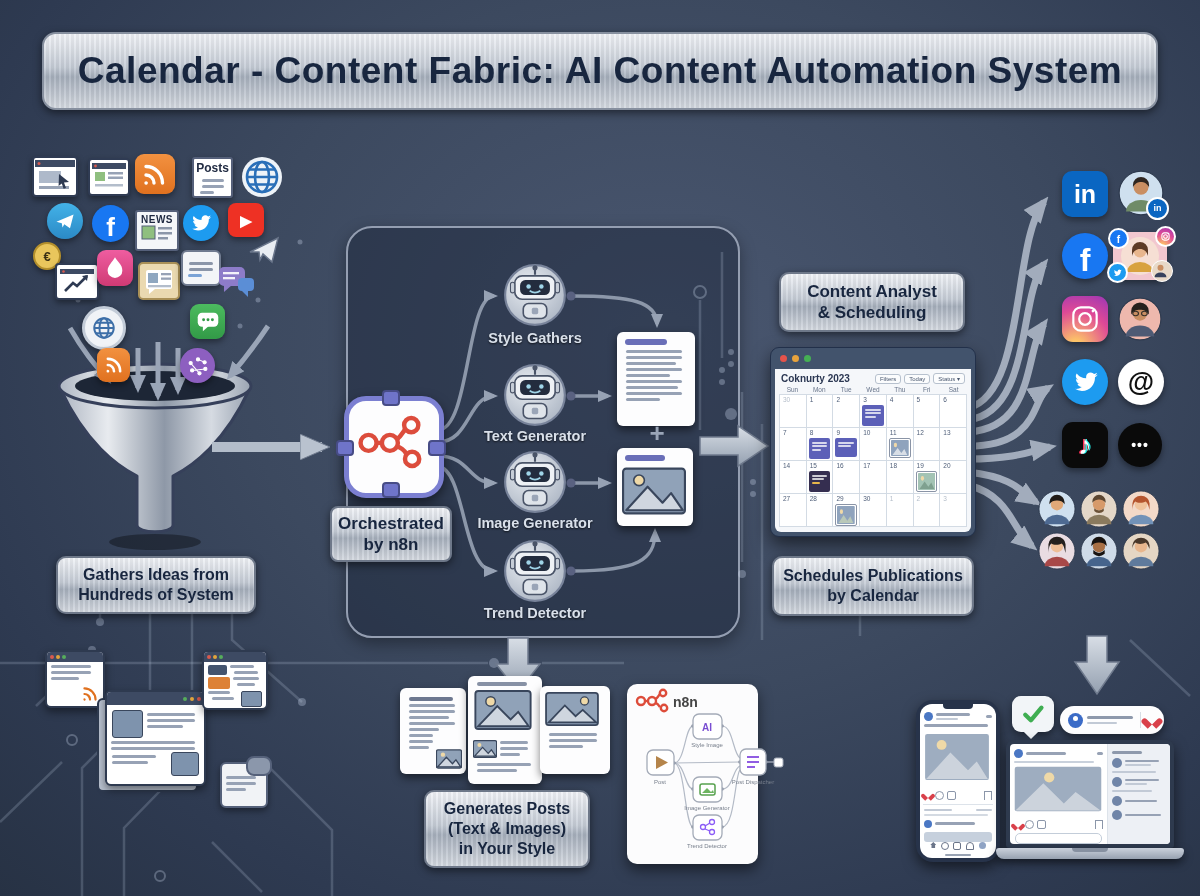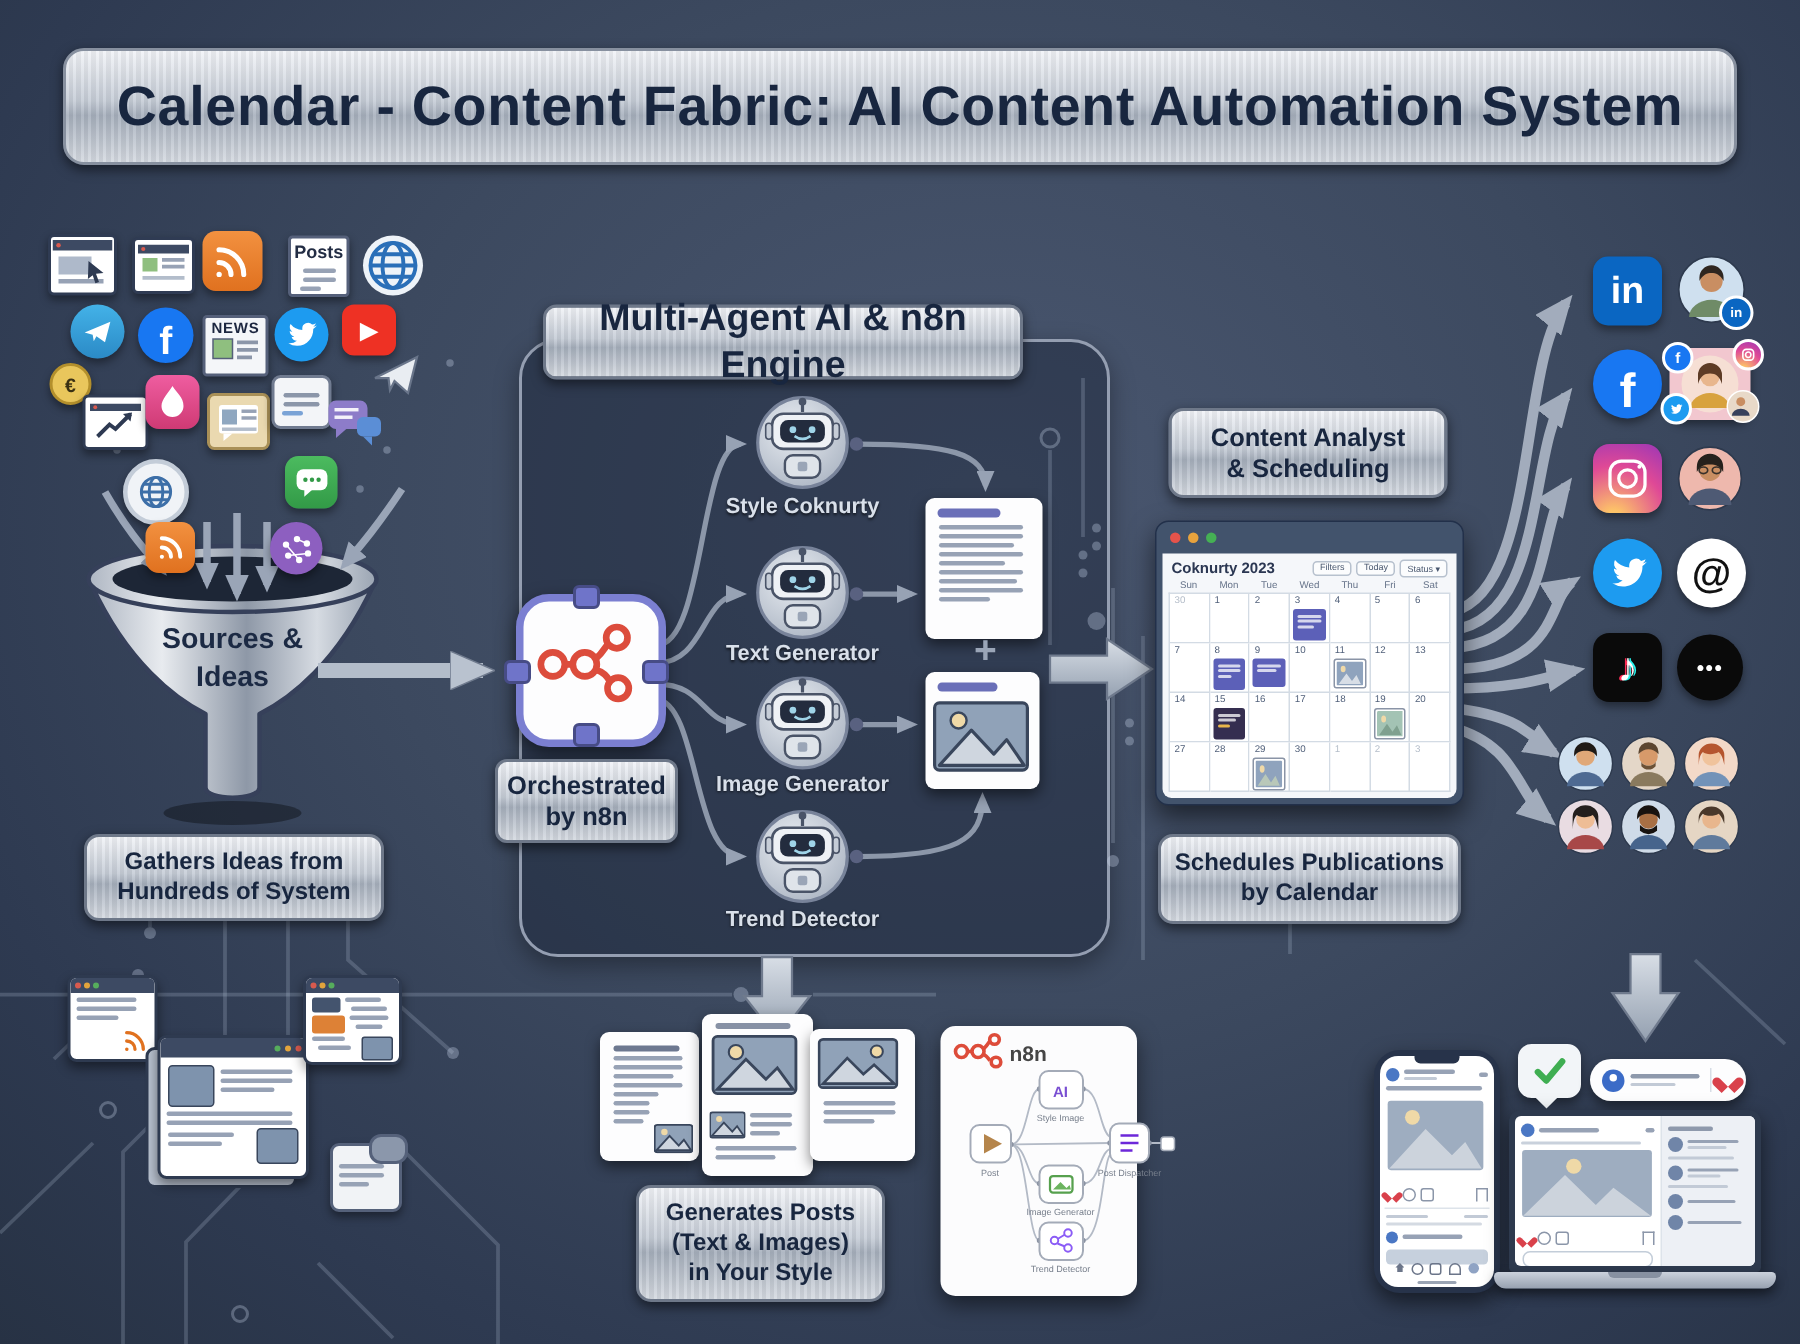--- a/index.html
+++ b/index.html
@@ -62,24 +62,20 @@
         <stop offset=".55" stop-color="#8e98a7"></stop>
           <stop offset=".8" stop-color="#d6dbe2"></stop>
         <stop offset="1" stop-color="#9aa4b2"></stop>
       </linearGradient>
     </defs>
     <ellipse cx="100" cy="182" rx="46" ry="8" fill="rgba(0,0,0,.35)"></ellipse>
     <path d="M6,30 C30,82 62,106 82,116 L82,165 C82,174 118,174 118,165 L118,116 C138,106 170,82 194,30 Z" fill="url(#met)" stroke="#36405a" stroke-width="3" stroke-linejoin="round"></path>
     <ellipse cx="100" cy="26" rx="96" ry="22" fill="url(#met)" stroke="#36405a" stroke-width="3"></ellipse>
     <ellipse cx="100" cy="26" rx="80" ry="15" fill="#1d2636"></ellipse>
   </svg>
-  <div class="abs" style="left:90px;top:415px;width:130px;text-align:center;color:#1c2a44;font-weight:bold;font-size:19px;line-height:1.3;">
-    <span>Sources</span>
-    <span>&amp; Ideas</span>
-  </div>
 
   <svg class="abs" style="left:0;top:0" width="1200" height="896" viewBox="0 0 1200 896">
     <defs>
       <marker id="mS" markerUnits="userSpaceOnUse" markerWidth="14" markerHeight="12" refX="10" refY="6" orient="auto">
         <path d="M0,0 L14,6 L0,12 Z" fill="#97a2b4"></path>
         </marker>
       <marker id="mM" markerUnits="userSpaceOnUse" markerWidth="18" markerHeight="16" refX="13" refY="8" orient="auto">
         <path d="M0,0 L18,8 L0,16 Z" fill="#9aa5b7"></path>
         </marker>
       <marker id="mB" markerUnits="userSpaceOnUse" markerWidth="30" markerHeight="26" refX="22" refY="13" orient="auto">
@@ -326,23 +322,20 @@
         <circle cx="5" cy="11" r="2.2"></circle>
         <path d="M15 6 L24 10 M5 11 L17 25 M7 21 L25 19" fill="none"></path>
       </svg>
   </div>
 
   <div class="plate" style="left:56px;top:556px;width:196px;height:54px;font-size:16px;">
     <span>Gathers Ideas from</span>
     <span>Hundreds of System</span>
   </div>
 
-  <div class="plate" style="left:362px;top:203px;width:316px;height:46px;border-radius:9px;">
-    <span style="font-size:25px;">Multi-Agent AI &amp; n8n Engine</span>
-  </div>
 
   <div class="abs" style="left:344px;top:396px;width:90px;height:92px;background:#fdfdfe;border:5px solid #7b7fd1;border-radius:22px;box-shadow:0 5px 12px rgba(0,0,0,.5);">
     <svg width="80" height="82" viewBox="0 0 90 92" style="position:absolute;left:0;top:0;">
       <g fill="none" stroke="#dc4c3c" stroke-width="5">
         <circle cx="22" cy="47" r="9"></circle>
           <circle cx="46" cy="47" r="9"></circle>
         <path d="M31 47 L37 47"></path>
           <path d="M54 43 C60 38 61 34 64 31"></path>
           <path d="M54 51 C61 53 63 57 65 60"></path>
         <circle cx="70" cy="27" r="8"></circle>
@@ -373,21 +366,21 @@
     <rect x="11" y="12" width="38" height="22" rx="7" fill="#eef1f5" stroke="#4a5468" stroke-width="1.6"></rect>
     <rect x="7" y="18" width="4" height="10" rx="2" fill="#c6cdd7" stroke="#4a5468"></rect>
       <rect x="49" y="18" width="4" height="10" rx="2" fill="#c6cdd7" stroke="#4a5468"></rect>
     <rect x="16" y="16" width="28" height="14" rx="5" fill="#232c3e"></rect>
     <circle cx="24" cy="22" r="2.1" fill="#9fd4e8"></circle>
       <circle cx="36" cy="22" r="2.1" fill="#9fd4e8"></circle>
     <path d="M25 26 q5 3.5 10 0" stroke="#9fd4e8" stroke-width="1.6" fill="none"></path>
     <rect x="19" y="38" width="22" height="14" rx="5" fill="#dfe4ea" stroke="#4a5468" stroke-width="1.5"></rect>
     <rect x="27" y="42" width="6" height="6" rx="1.5" fill="#9aa5b7"></rect>
   </svg>
-  <div class="aglabel" style="left:460px;top:330px;">Style Coknurty</div>
+  <div class="aglabel" style="left:460px;top:330px;">Style Gathers</div>
 
   <svg class="robot" style="left:503px;top:363px" viewBox="0 0 60 60">
     <circle cx="30" cy="30" r="28" fill="url(#rg)" stroke="#78839a" stroke-width="2"></circle>
     <line x1="30" y1="5" x2="30" y2="11" stroke="#4a5468" stroke-width="2"></line>
       <circle cx="30" cy="4.5" r="2.4" fill="#4a5468"></circle>
     <rect x="11" y="12" width="38" height="22" rx="7" fill="#eef1f5" stroke="#4a5468" stroke-width="1.6"></rect>
     <rect x="7" y="18" width="4" height="10" rx="2" fill="#c6cdd7" stroke="#4a5468"></rect>
       <rect x="49" y="18" width="4" height="10" rx="2" fill="#c6cdd7" stroke="#4a5468"></rect>
     <rect x="16" y="16" width="28" height="14" rx="5" fill="#232c3e"></rect>
     <circle cx="24" cy="22" r="2.1" fill="#9fd4e8"></circle>

